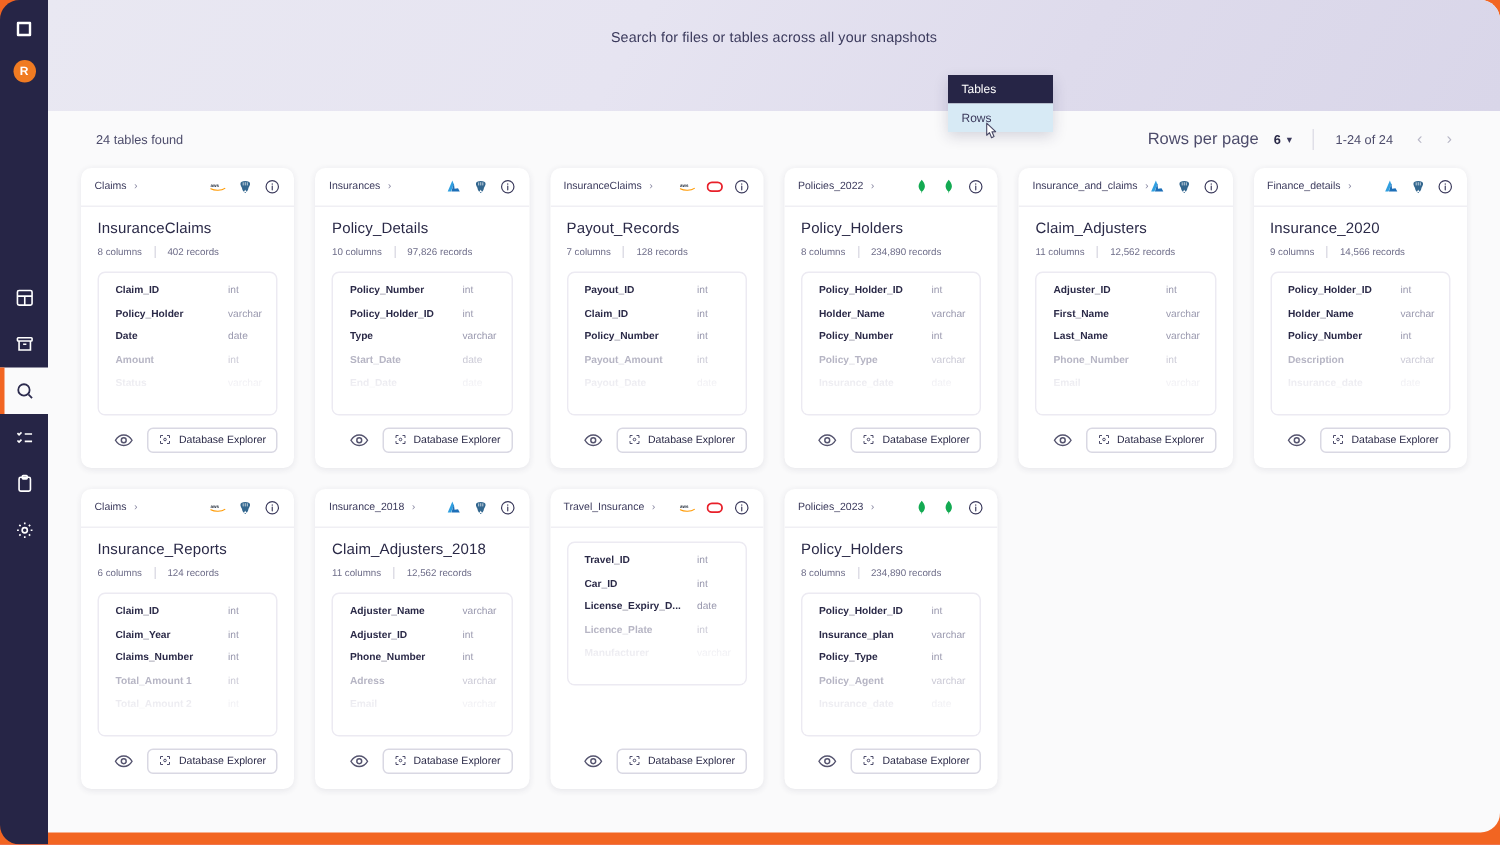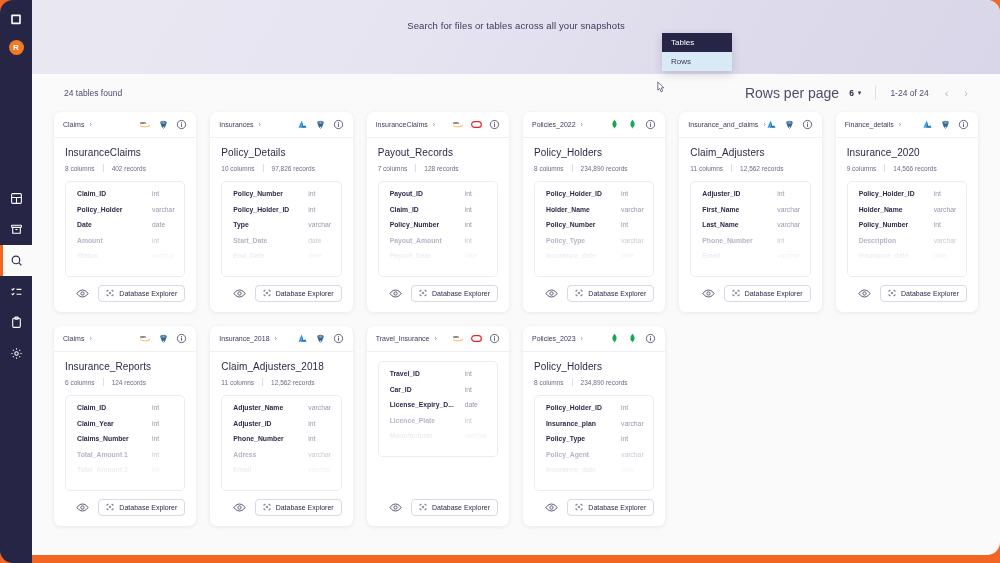--- a/index.html
+++ b/index.html
@@ -99,27 +99,26 @@
   }
   #search-clear {
     font-size: 11px; color: #6f6e8c; cursor: pointer;
     padding: 0 8px; line-height: 1;
   }
   #search-div { width: 1px; height: 17px; background: #e2e1ea; }
 
   
   #dropdown {
     position: absolute;
-    left: 600px; top: 33px;
+    left: 600px; top: 50px;
     width: 70px;
     background: #fff;
     box-shadow: 0 3px 9px rgba(40,40,80,.18);
     z-index: 40;
     overflow: hidden;
-    margin-left: 30px;
   }
   .dd-item {
     height: 19px; display: flex; align-items: center;
     padding-left: 9px; font-size: 8px;
   }
   .dd-item.selected { background: #262546; color: #fff; }
   .dd-item.hover { background: #d7eaf5; color: #3b3a5c; }
   #cursor {
     position: absolute; left: 622px; top: 80px; z-index: 60;
     width: 13px; height: 16px;
@@ -128,21 +127,21 @@
   
   #toolbar {
     height: 38px; flex: 0 0 38px;
     display: flex; align-items: center;
     padding: 0 32px;
     font-size: 8.5px; color: #4d4c6b;
     background: #fafafb;
   }
   #tables-found { color: #4d4c6b; font-size: 8.5px; }
   #toolbar-right { margin-left: auto; display: flex; align-items: center; gap: 0; }
-  .tb-label { color: #4d4c6b; font-size: 14px; }
+  .tb-label { color: #4d4c6b; font-size: 11px; }
   .tb-value { color: #2a2947; font-weight: bold; font-size: 8.5px; margin-left: 10px; }
   .tb-caret { margin-left: 4px; color: #3b3a5c; font-size: 7px; }
   .tb-sep { width: 1px; height: 14px; background: #e0dfe8; margin: 0 14px; }
   .tb-range { color: #4d4c6b; font-size: 8.5px; text-align: center; }
   .tb-arrow { color: #b7b6c6; font-size: 11px; margin-left: 16px; line-height: 1; }
 
   
   #grid {
     flex: 1;
     display: grid;

